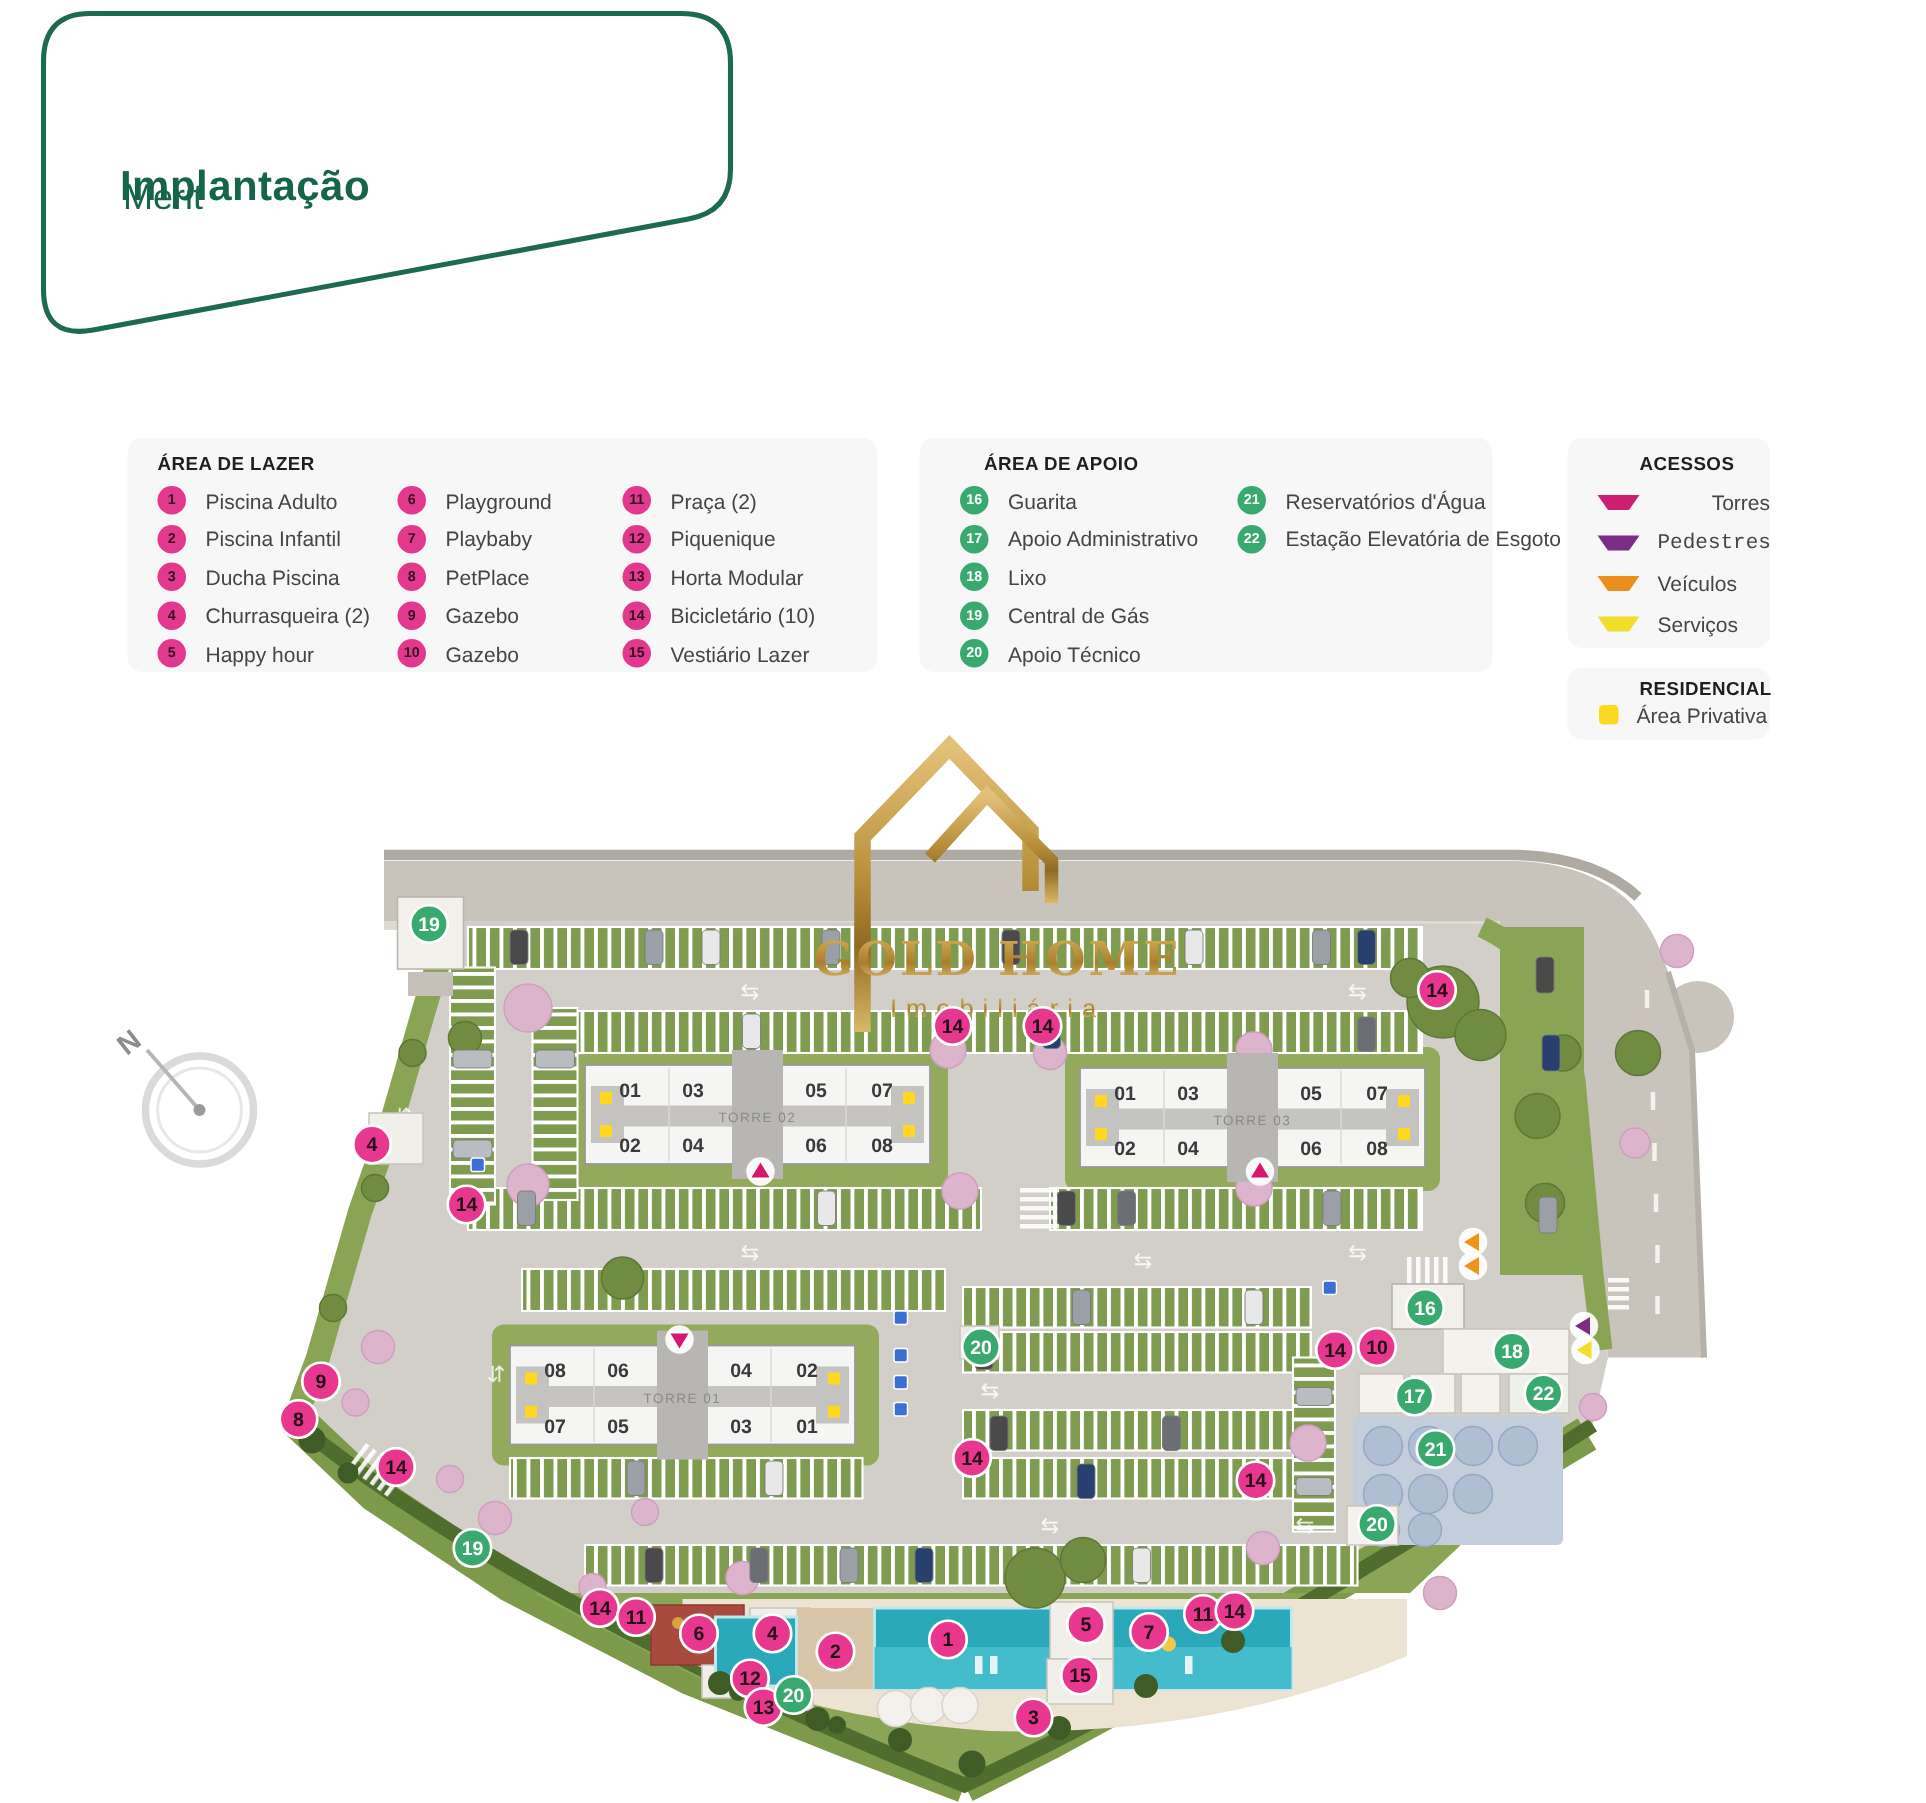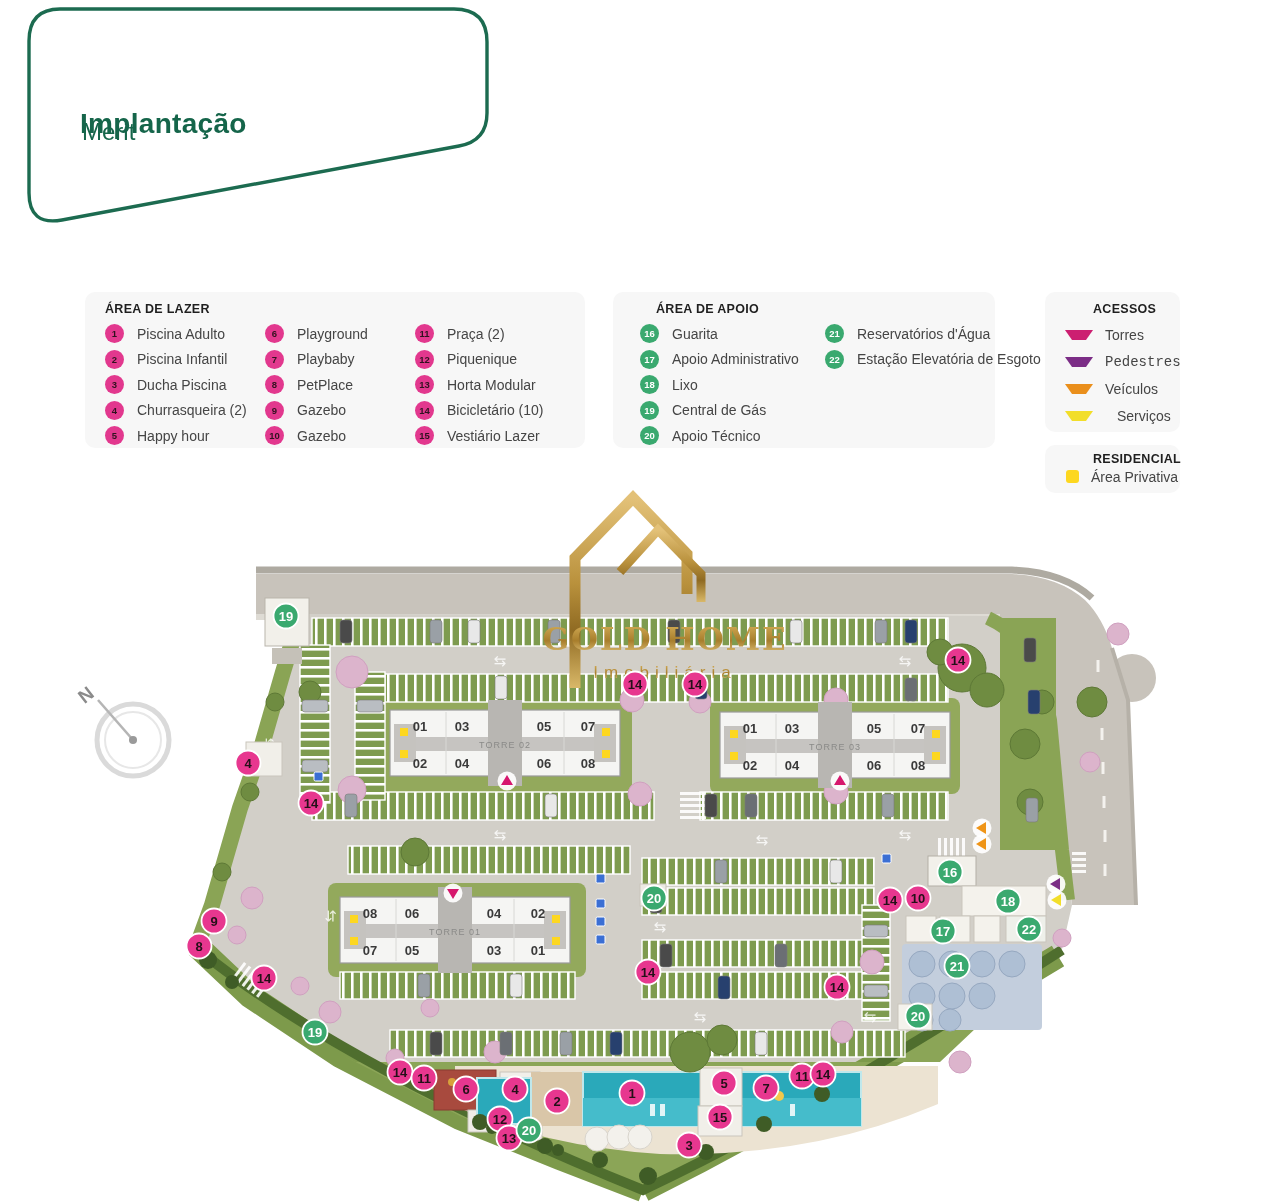--- a/index.html
+++ b/index.html
@@ -148,35 +148,35 @@
             <span class="leg-circle apoio">22</span>
                      <span class="leg-label">Estação Elevatória de Esgoto</span>
           </div>
         </div>
   </div>
 </div>
 
 <div class="panel" style="left:1045px;top:292px;width:135px;height:140px;padding:10px 0 0 18px;box-sizing:border-box;">
   <div class="panel-title" style="margin-left:30px;margin-bottom:9px;">ACESSOS</div>
   <div class="leg-col">
-        <div class="leg-item" style="margin-bottom: 8px;">
+        <div class="leg-item" style="margin-bottom: 8px; justify-content: space-between;">
           <span class="tri" style="border-top-color:#cc1f71"></span>
                      <span class="leg-label" style="margin-left:12px">Torres</span>
         </div>
         <div class="leg-item" style="margin-bottom: 8px; font-family: Liberation Mono, monospace;">
           <span class="tri" style="border-top-color:#7b2d86"></span>
                      <span class="leg-label" style="margin-left:12px">Pedestres</span>
         </div>
         <div class="leg-item" style="margin-bottom: 8px;">
           <span class="tri" style="border-top-color:#ea8f1c"></span>
                      <span class="leg-label" style="margin-left:12px">Veículos</span>
         </div>
         <div class="leg-item" style="margin-bottom: 8px;">
           <span class="tri" style="border-top-color:#f2de2a"></span>
-                     <span class="leg-label" style="margin-left:24px">Serviços</span>
+                     <span class="leg-label" style="margin-left:12px">Serviços</span>
         </div>
       </div>
 </div>
 
 <div class="panel" style="left:1045px;top:445px;width:135px;height:48px;padding:7px 0 0 18px;box-sizing:border-box;">
   <div class="panel-title" style="margin-left:30px;margin-bottom:1px;text-align:center;">RESIDENCIAL</div>
   <div class="leg-item">
     <span class="sq"></span>
     <span class="leg-label" style="margin-left:12px;">Área Privativa</span>
   </div>

